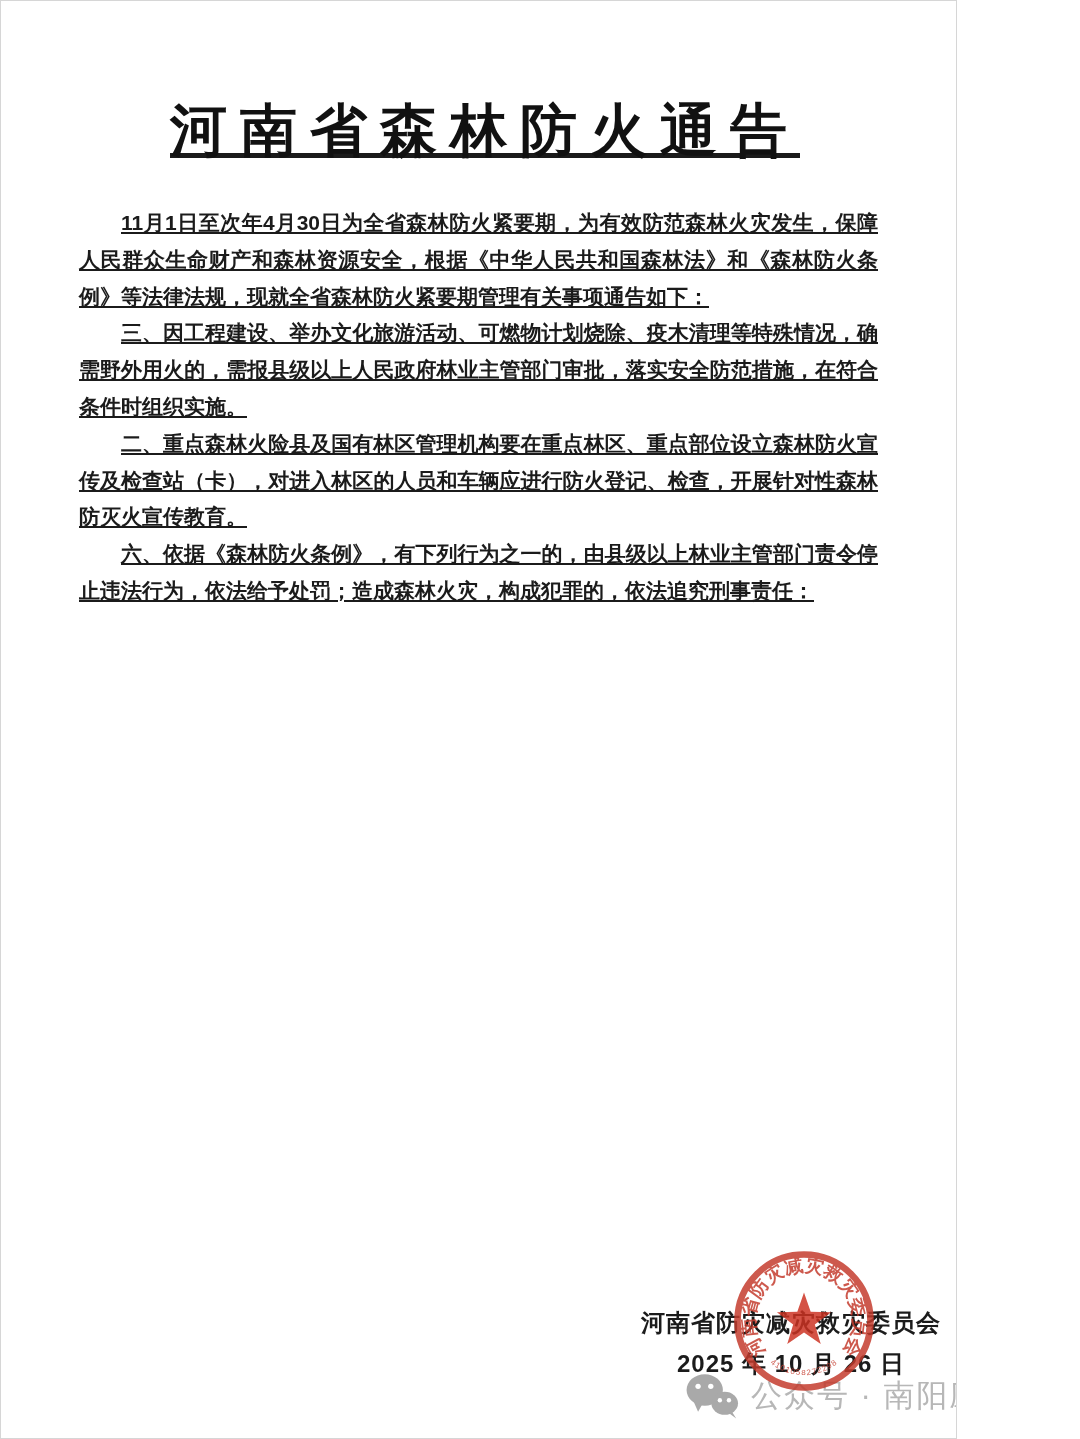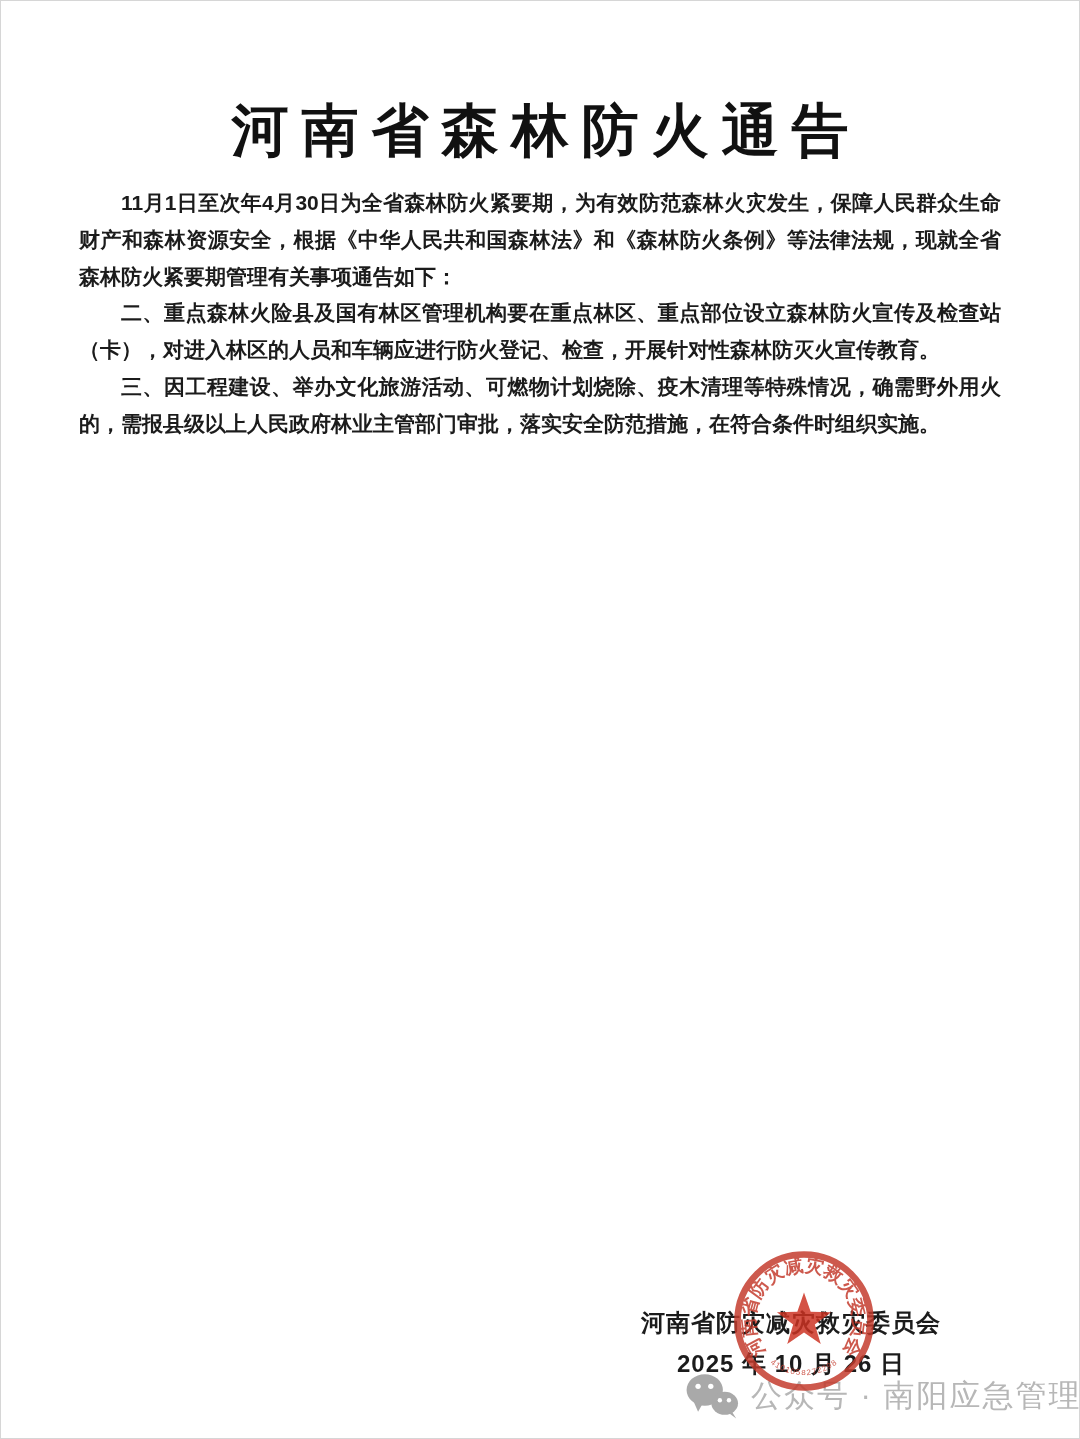--- a/index.html
+++ b/index.html
@@ -1,40 +1,41 @@
 <!DOCTYPE html>
 <html lang="zh"><head>
 <meta charset="utf-8">
 <style>
   html,body{margin:0;padding:0;background:#ffffff;}
   .page{
     position:relative;
-    width:1080px;height:1439px;
+    width:957px;height:1439px;
     background:#ffffff;
     box-sizing:border-box;
     border:1px solid #d6d6d6;
     overflow:hidden;
     font-family:"Liberation Sans", sans-serif;
     color:#1b1b1b;
+    text-decoration:underline;
   }
   .doc-title{
     margin-top:100px;
     text-align:center;
     font-family:"Liberation Serif", serif;
     font-weight:700;
     font-size:57px;
     line-height:60px;
     color:#111111;
   }
   .doc-title .t-inner{
     letter-spacing:13px;
     padding-left:13px; 
   }
   .doc-body{
-    margin-top:24px;
+    margin-top:44px;
     padding:0 78px;
   }
   .doc-body p{
     margin:0;
     font-size:21px;
     line-height:36.8px;
     font-weight:700;
     text-align:justify;
     text-justify:inter-ideograph;
     text-indent:2em;
@@ -91,22 +92,23 @@
 <body>
 
 <div class="page">
 
   <div class="doc-title">
     <span class="t-inner">河南省森林防火通告</span>
   </div>
 
   <div class="doc-body">
     <p>11月1日至次年4月30日为全省森林防火紧要期，为有效防范森林火灾发生，保障人民群众生命财产和森林资源安全，根据《中华人民共和国森林法》和《森林防火条例》等法律法规，现就全省森林防火紧要期管理有关事项通告如下：</p>
+    <p>三、因工程建设、举办文化旅游活动、可燃物计划烧除、疫木清理等特殊情况，确需野外用火的，需报县级以上人民政府林业主管部门审批，落实安全防范措施，在符合条件时组织实施。</p>
     <p>二、重点森林火险县及国有林区管理机构要在重点林区、重点部位设立森林防火宣传及检查站（卡），对进入林区的人员和车辆应进行防火登记、检查，开展针对性森林防灭火宣传教育。</p>
-    <p>三、因工程建设、举办文化旅游活动、可燃物计划烧除、疫木清理等特殊情况，确需野外用火的，需报县级以上人民政府林业主管部门审批，落实安全防范措施，在符合条件时组织实施。</p>
+    <p>六、依据《森林防火条例》，有下列行为之一的，由县级以上林业主管部门责令停止违法行为，依法给予处罚；造成森林火灾，构成犯罪的，依法追究刑事责任：</p>
   </div>
 
   <div class="signature">
     <div class="org">河南省防灾减灾救灾委员会</div>
     <div class="date">2025 年 10 月 26 日</div>
   </div>
 
   <svg class="seal" viewBox="0 0 160 160" aria-hidden="true">
     <defs>
       <path id="sealRingPath" d="M 80 132 a 52 52 0 1 1 0.01 0" fill="none"></path>

